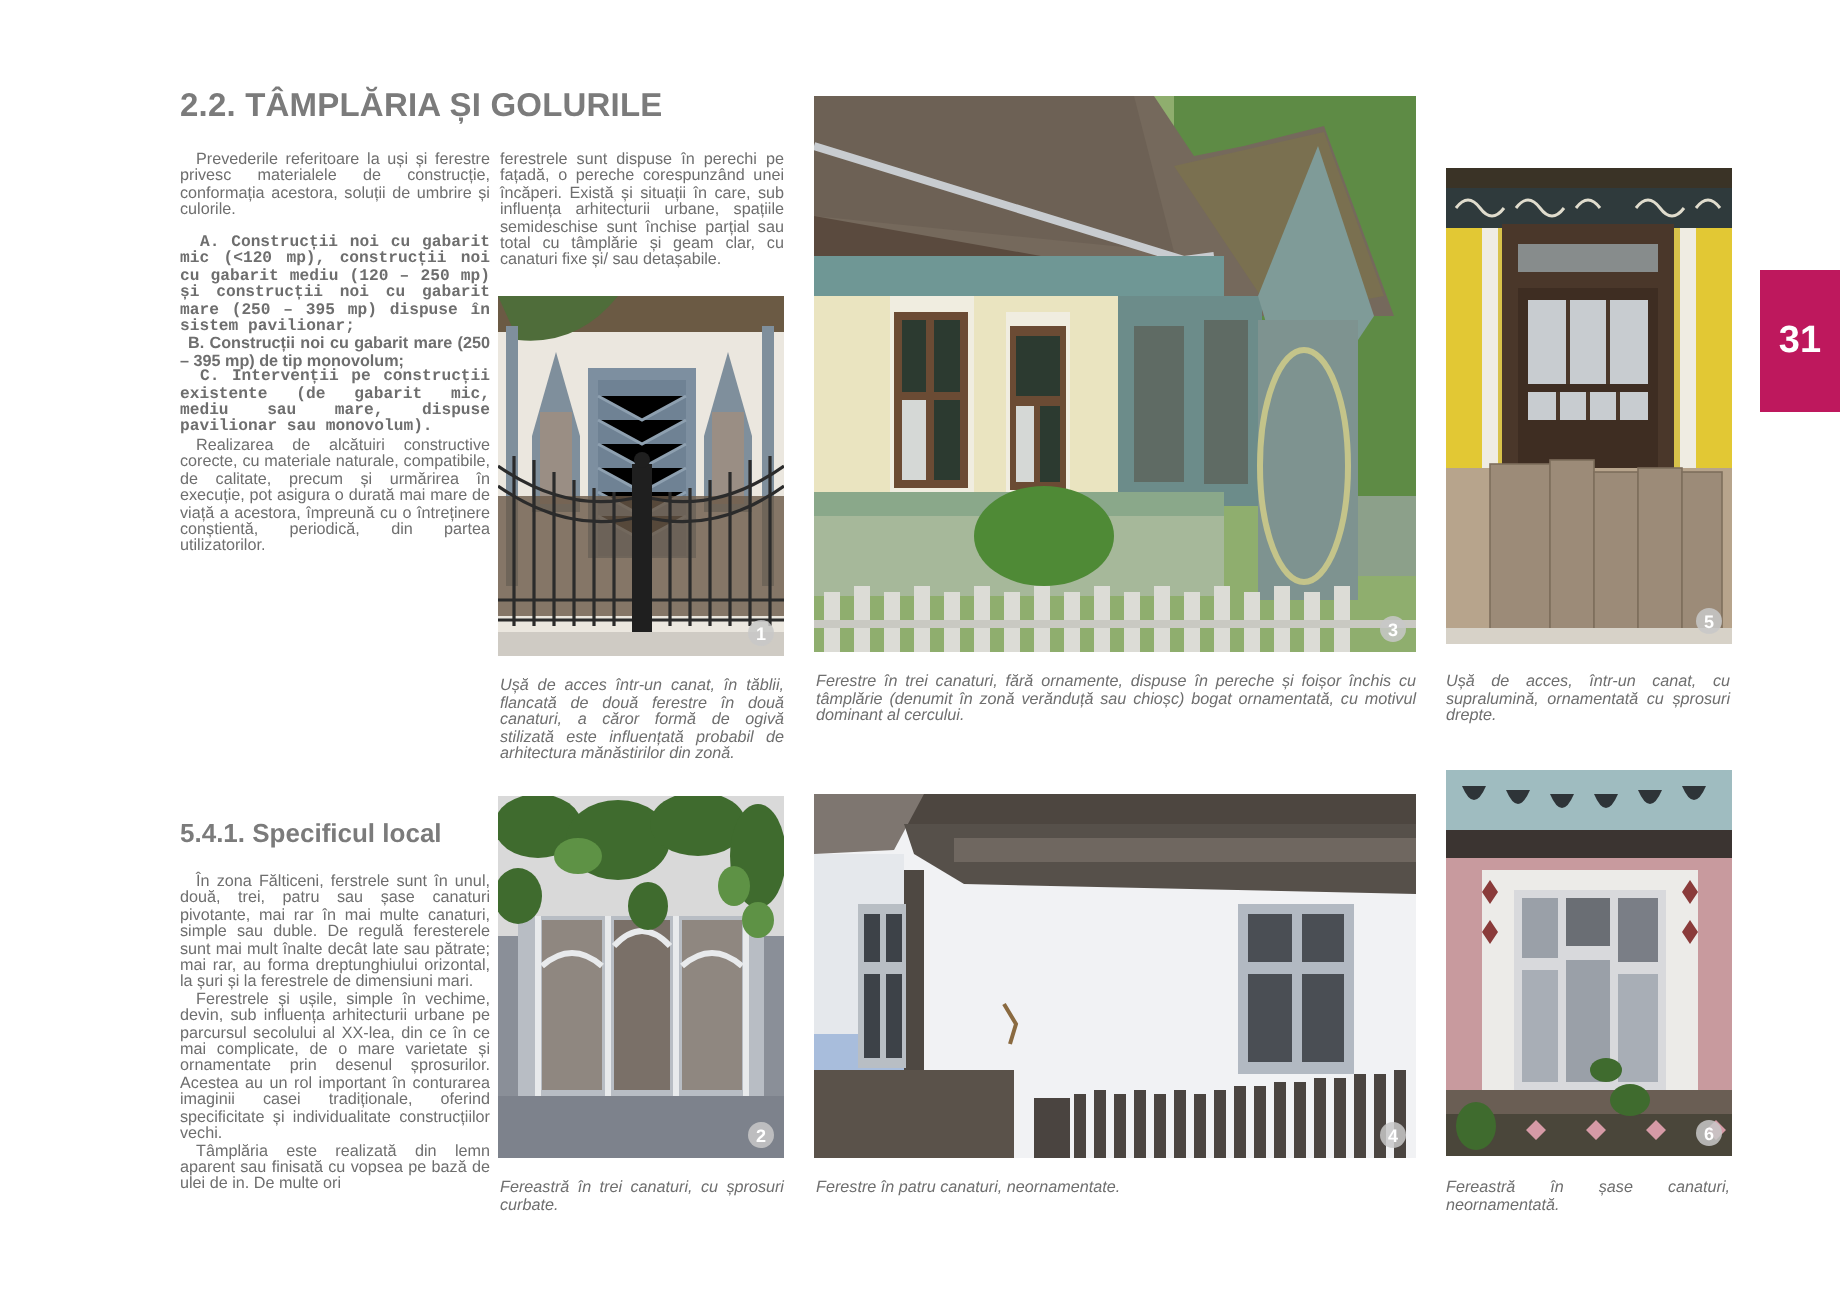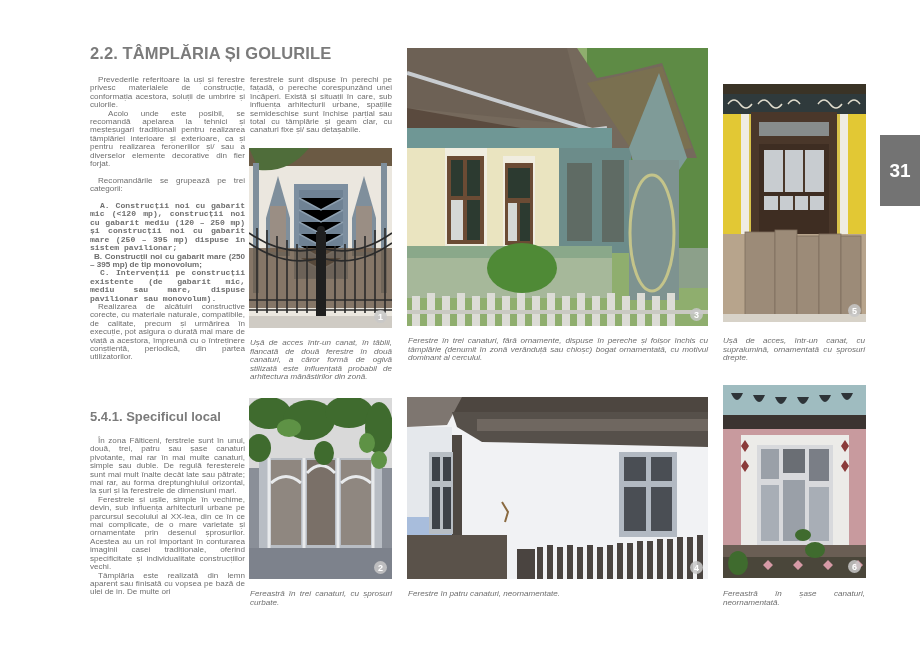--- a/index.html
+++ b/index.html
@@ -27,33 +27,31 @@
   .caption {
     position:absolute; font-size:8.1px; line-height:8.6px; color:#6e6e6e; font-style:italic; text-align:justify;
   }
   .photo { position:absolute; overflow:hidden; }
   .badge {
     position:absolute; right:5px; bottom:5px; width:13px; height:13px; border-radius:50%;
     background:rgba(200,200,200,0.85); color:#fff; font-size:9px; font-weight:bold;
     display:flex; align-items:center; justify-content:center;
   }
   .page-tab {
-    position:absolute; left:880px; top:135px; width:40px; height:71px; background:#737373;
+    position:absolute; left:880px; top:135px; width:40px; height:71px; background:#be185d;
     color:#fff; font-weight:bold; font-size:19px; display:flex; align-items:center; justify-content:center;
   }
 </style>
 </head>
 <body>
 
 <h1 class="title">2.2. TÂMPLĂRIA ȘI GOLURILE</h1>
 
 <div class="txt" style="left:90px; top:76px; width:155px;">
   <p>Prevederile referitoare la uși și ferestre privesc materialele de construcție, conformația acestora, soluții de umbrire și culorile.</p>
-  <p class="deep">Acolo unde este posibil, se recomandă apelarea la tehnici și meșteșugari tradiționali pentru realizarea tâmplăriei interioare și exterioare, ca și pentru realizarea feroneriilor și/ sau a diverselor elemente decorative din fier forjat.</p>
-  <p class="gap">Recomandările se grupează pe trei categorii:</p>
   <p class="gap bold ind">A. Construcții noi cu gabarit mic (&lt;120 mp), construcții noi cu gabarit mediu (120 – 250 mp) și construcții noi cu gabarit mare (250 – 395 mp) dispuse în sistem pavilionar;</p>
   <p class="bold ind2">B. Construcții noi cu gabarit mare (250 – 395 mp) de tip monovolum;</p>
   <p class="bold ind">C. Intervenții pe construcții existente (de gabarit mic, mediu sau mare, dispuse pavilionar sau monovolum).</p>
   <p>Realizarea de alcătuiri constructive corecte, cu materiale naturale, compatibile, de calitate, precum și urmărirea în execuție, pot asigura o durată mai mare de viață a acestora, împreună cu o întreținere conștientă, periodică, din partea utilizatorilor.</p>
 </div>
 
 <h2 class="subtitle">5.4.1. Specificul local</h2>
 
 <div class="txt" style="left:90px; top:437px; width:155px;">
   <p>În zona Fălticeni, ferstrele sunt în unul, două, trei, patru sau șase canaturi pivotante, mai rar în mai multe canaturi, simple sau duble. De regulă feresterele sunt mai mult înalte decât late sau pătrate; mai rar, au forma dreptunghiului orizontal, la șuri și la ferestrele de dimensiuni mari.</p>

